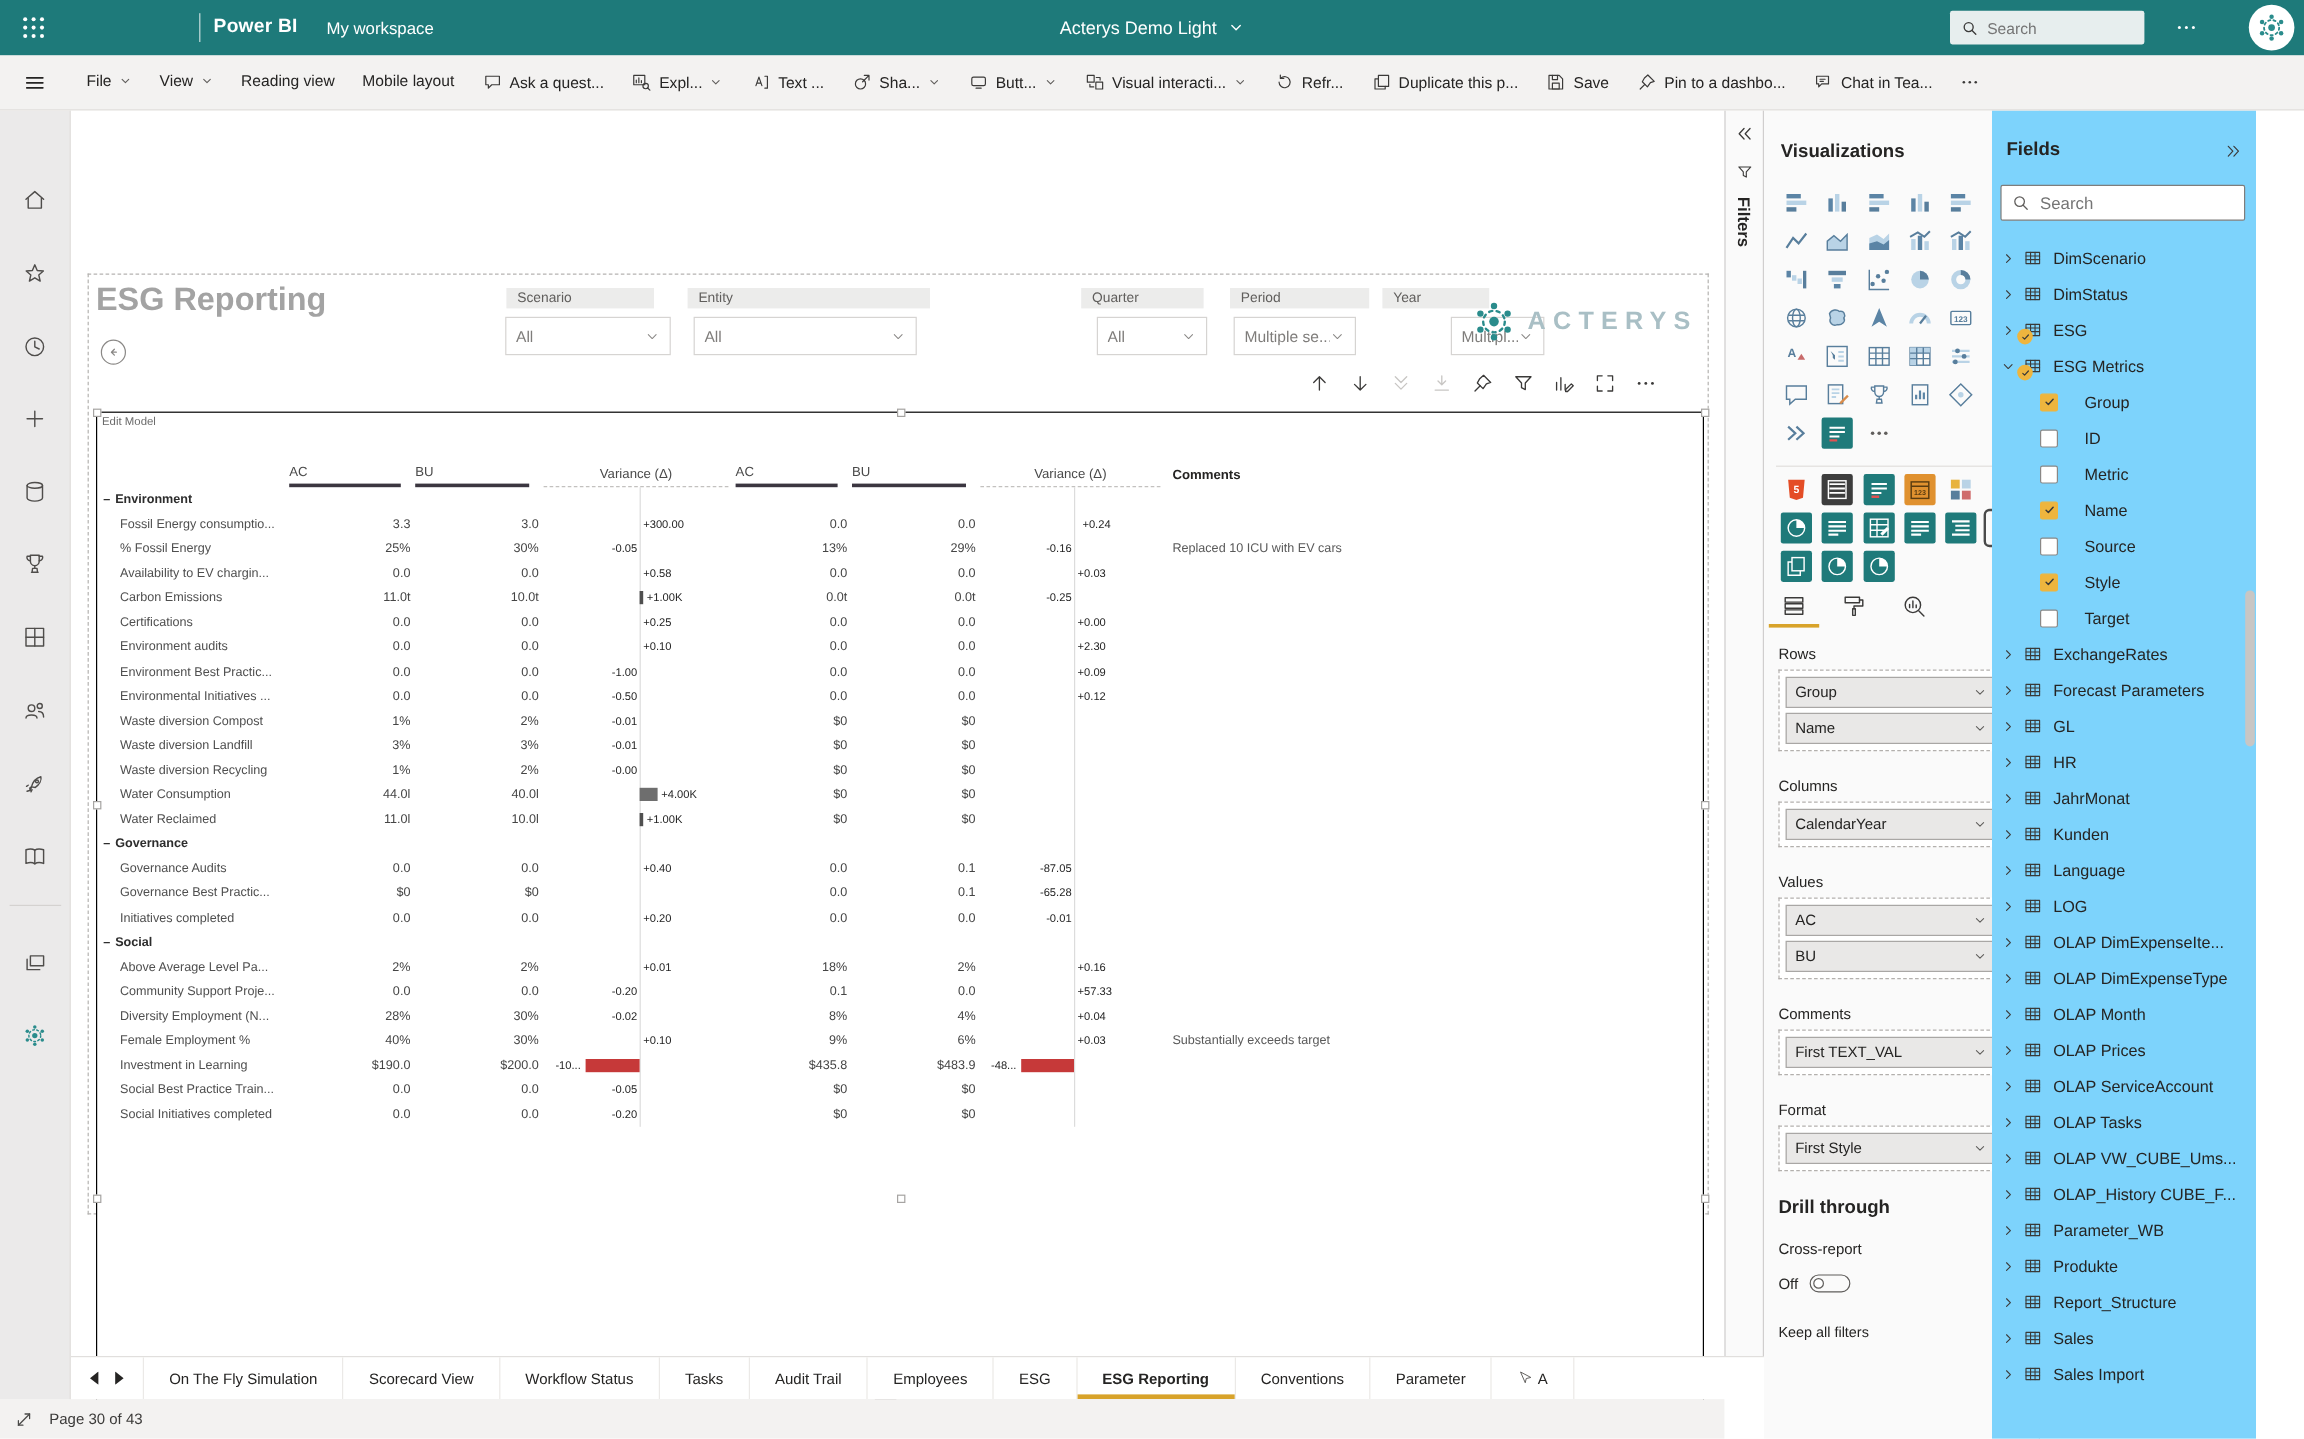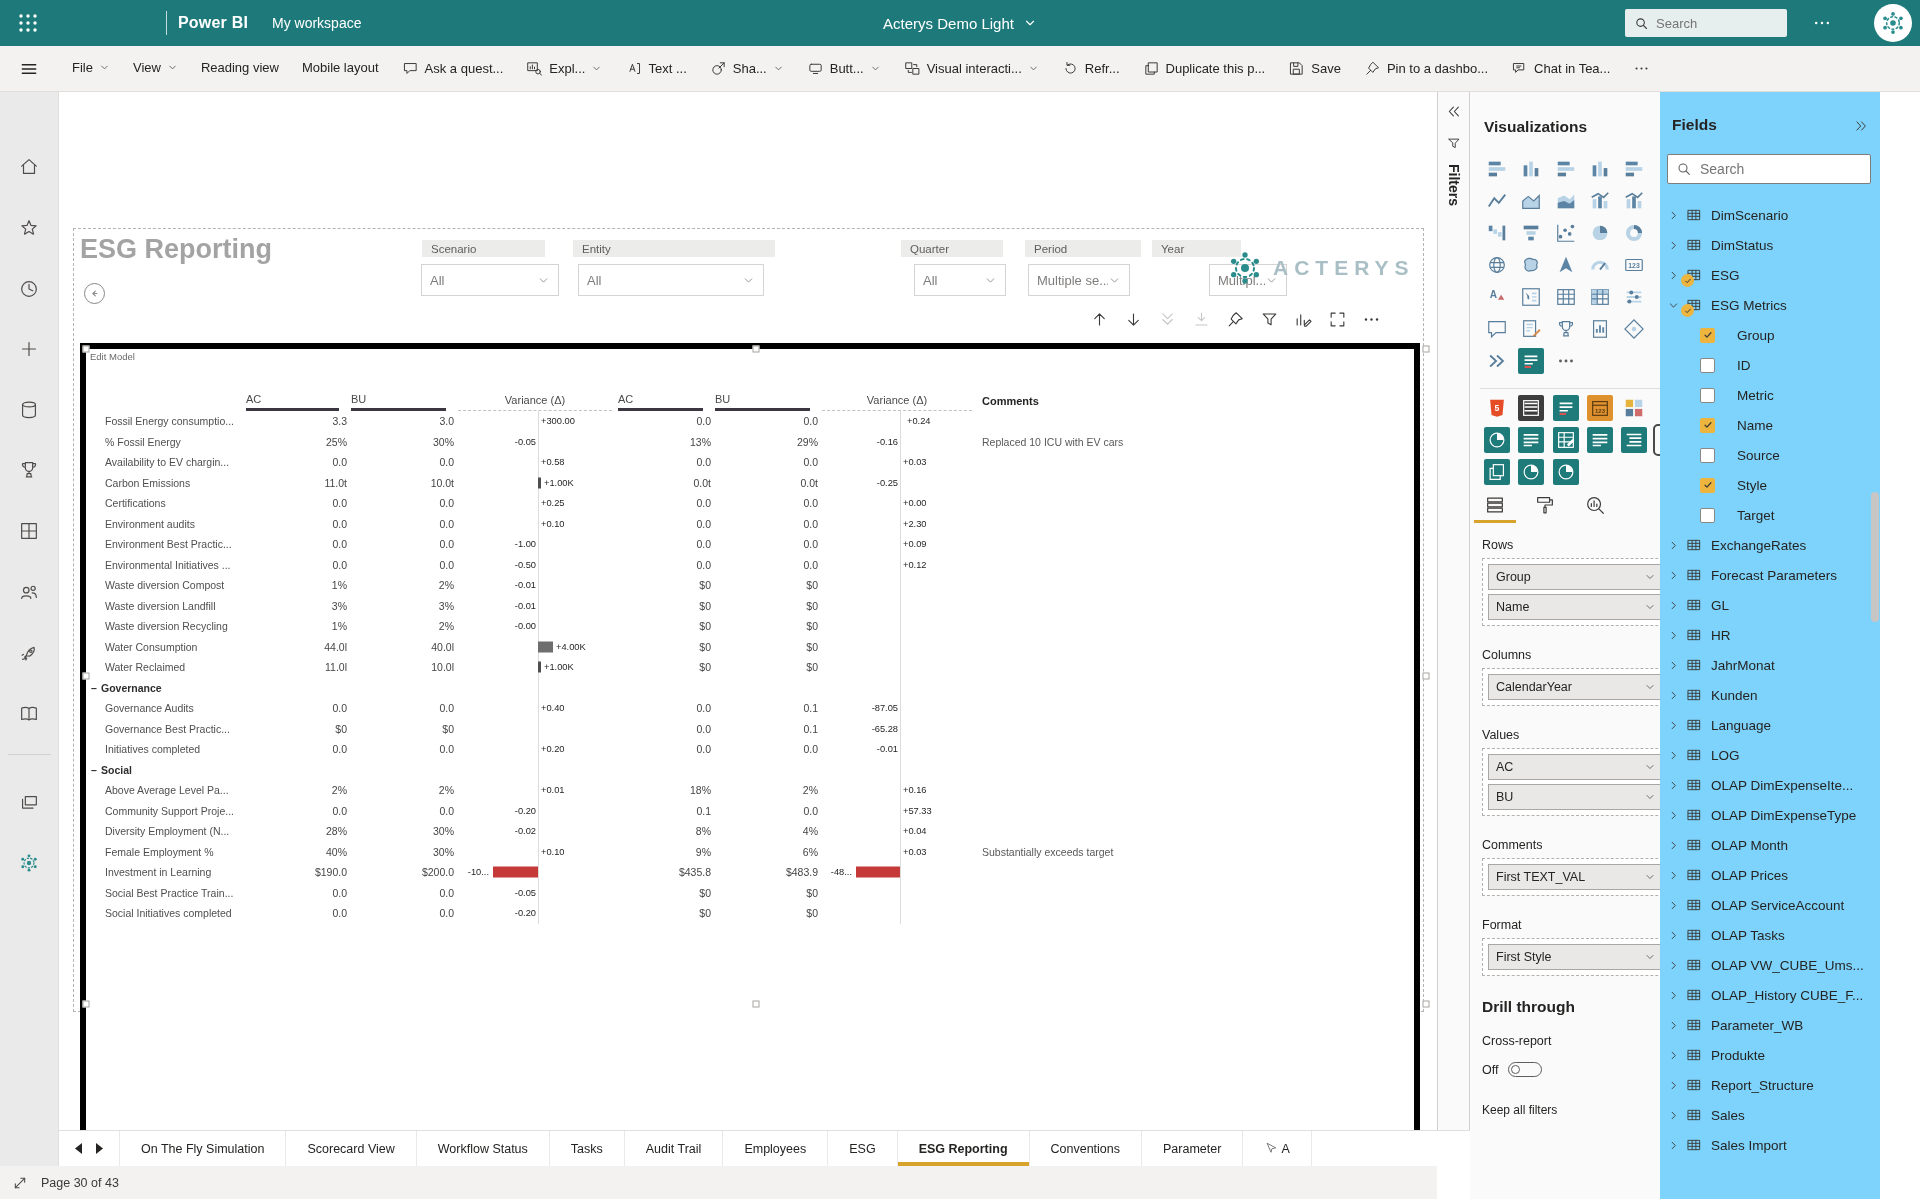--- a/index.html
+++ b/index.html
@@ -30,21 +30,21 @@
   .page-dashed{position:absolute;left:73px;top:228px;width:1351px;height:784px;border:1px dashed #b5b3b1;z-index:1}
   .report-title{position:absolute;left:80px;top:234px;font-size:27px;font-weight:bold;color:#a3a3a3;z-index:2}
   .back-btn{position:absolute;left:84px;top:283px;width:21px;height:21px;border:1.6px solid #8a8886;border-radius:50%;display:flex;align-items:center;justify-content:center;z-index:2;cursor:pointer}
   .f-band{position:absolute;top:240px;height:17px;background:#ececeb;font-size:11.5px;color:#605e5c;display:flex;align-items:center;padding-left:9px;z-index:2}
   .f-box{position:absolute;top:264px;height:32px;border:1px solid #d6d4d2;background:#fff;display:flex;align-items:center;justify-content:space-between;padding:0 8px;font-size:13px;color:#7f7d7b;z-index:2;cursor:pointer}
   .act-logo{position:absolute;left:1225px;top:248px;display:flex;align-items:center;gap:8px;z-index:2}
   .act-word{font-size:21px;font-weight:600;letter-spacing:6px;color:#a9bfc5}
   .vtoolbar{position:absolute;left:1090px;top:310px;display:flex;align-items:center;gap:15px;z-index:5}
   .vtoolbar .ic{cursor:pointer}
   
-  .visual{position:absolute;left:80px;top:343px;width:1340px;height:826px;border:6px solid #000000;background:#fff;z-index:3}
+  .visual{position:absolute;left:80px;top:343px;width:1340px;height:826px;border:1px solid #000000;background:#fff;z-index:3}
   .handle{position:absolute;width:7px;height:7px;background:#fff;border:1px solid #a6a4a2;transform:translate(-50%,-50%);z-index:6}
   .edit-model{position:absolute;left:4px;top:2px;font-size:9.5px;color:#6a6a6a}
   .tbl{position:absolute;left:5px;top:36px;right:8px;bottom:12px;font-size:10.5px;color:#454545}
   .trow{display:grid;grid-template-columns:155px 105px 107px 160px 97px 107px 156px 1fr;align-items:center;height:20.5px}
   .yrow{height:28px;font-size:11px;color:#4a4a4a}
   .hrow{height:26px;font-size:11px;color:#4a4a4a;align-items:end}
   .ch{border-bottom:3px solid #3b3640;padding-bottom:3px;margin-right:12px}
   .chv{border-bottom:1px dashed #c3c1bf;padding-bottom:4px;text-align:center;margin-right:6px}
   .chc{font-weight:bold;color:#252423;padding-left:4px;padding-bottom:4px}
   .c-num{text-align:right;padding-right:4px}
@@ -565,20 +565,23 @@
         <span class="ch">BU</span>
         <span class="chv">Variance (Δ)</span>
         <span class="ch">AC</span>
         <span class="ch">BU</span>
         <span class="chv">Variance (Δ)</span>
         <span class="chc">Comments</span>
       </div>
       <div class="tbl-body">
   <div class="axline" style="left:447px"></div>
   <div class="axline" style="left:809px"></div>
+        <div class="trow sec-row">
+        <span class="sec"><span class="collapse">–</span><span>Environment</span></span>
+        </div>
         <div class="trow">
       <span class="c-lab">Fossil Energy consumptio...</span>
       <span class="c-num">3.3</span>
       <span class="c-num">3.0</span>
       <div class="vc">
             <span class="vtxt" style="left:83px">+300.00</span>
           </div>
       <span class="c-num">0.0</span>
       <span class="c-num">0.0</span>
       <div class="vc">

